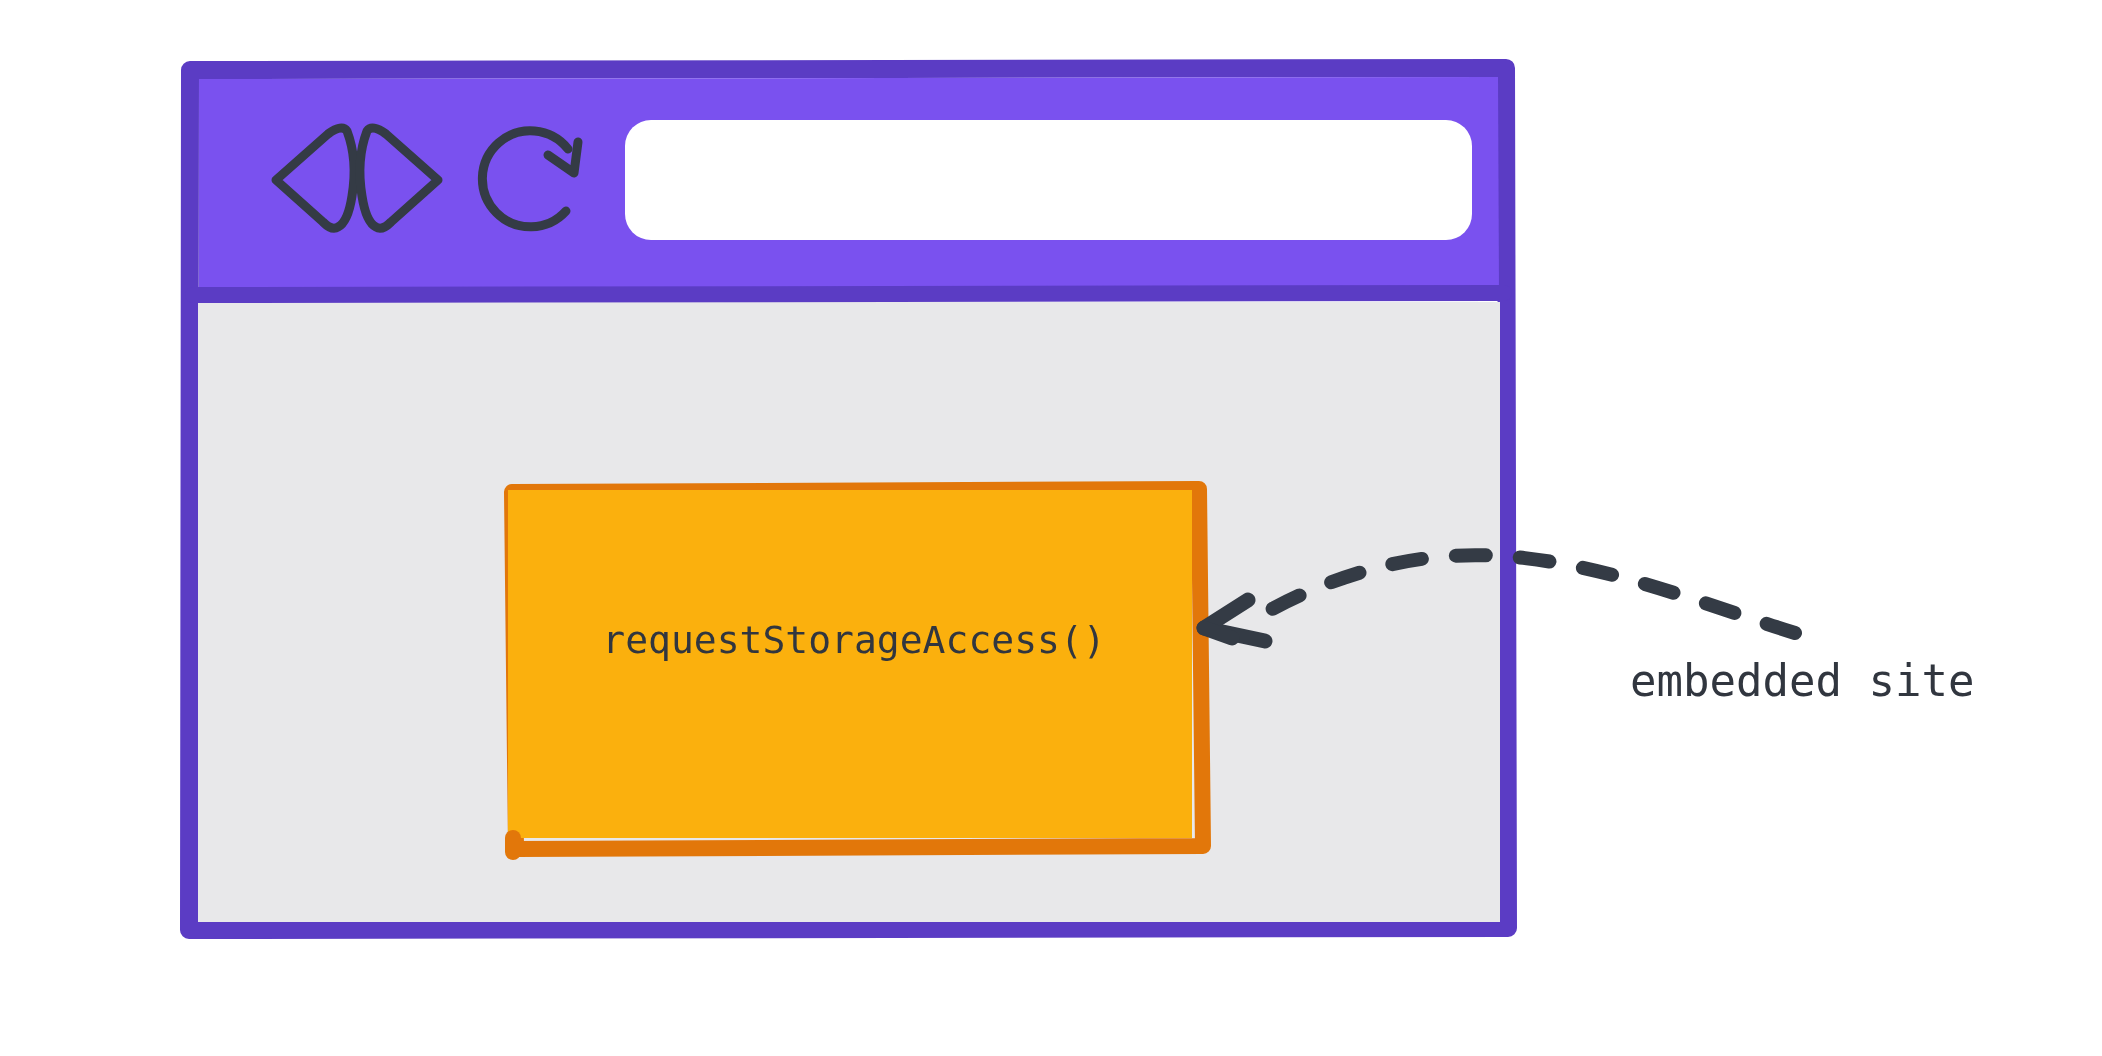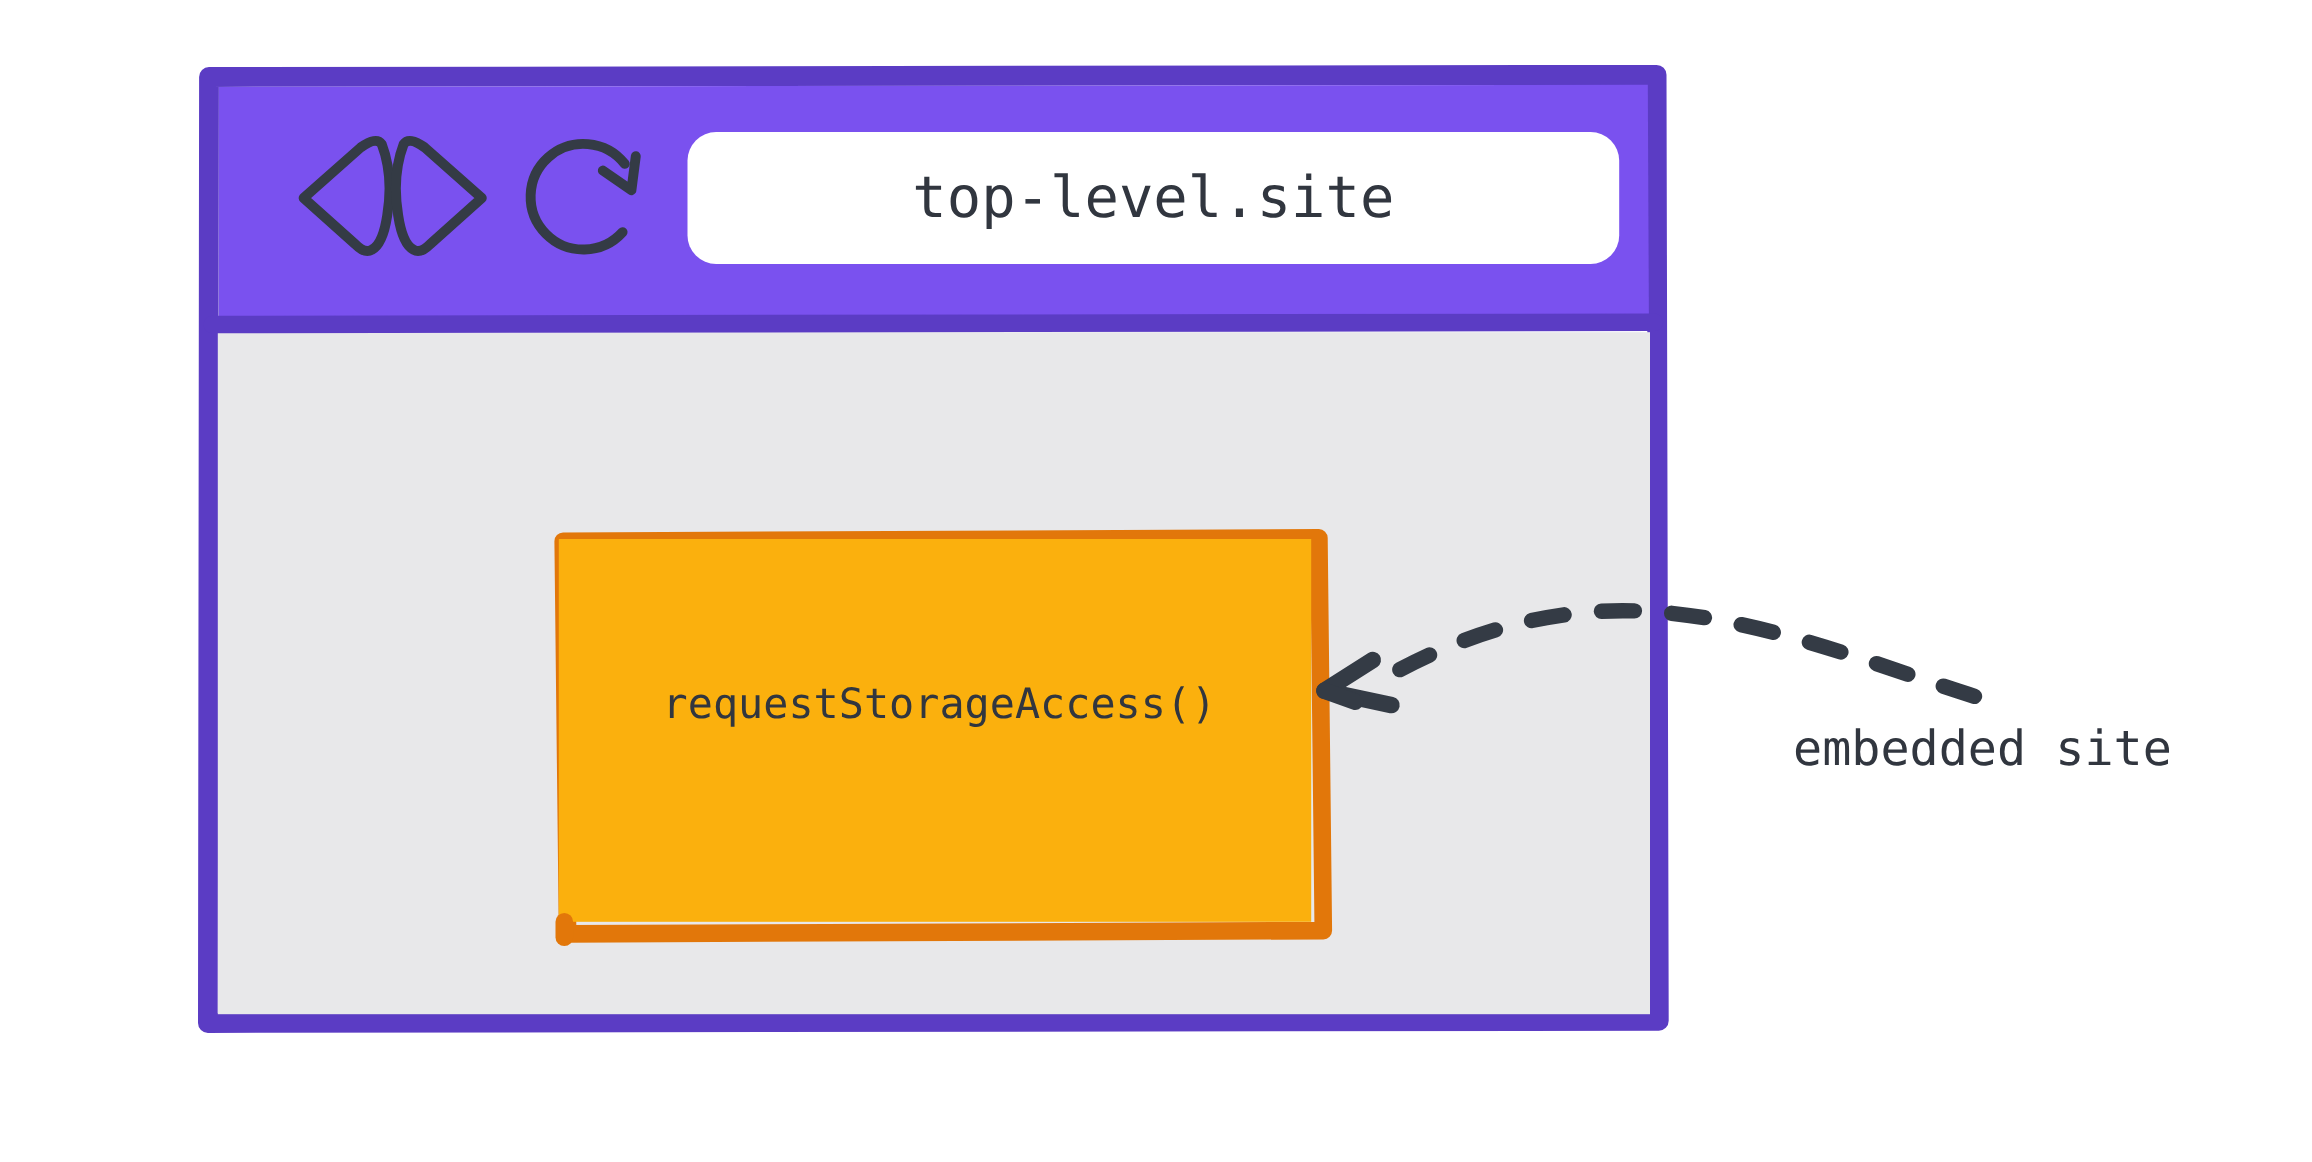--- a/index.html
+++ b/index.html
@@ -112,19 +112,18 @@
       <path d="M 1795 633
                C 1690 600 1570 548 1450 556
                C 1360 562 1290 598 1245 624" fill="none" stroke="#343b45" stroke-width="14" stroke-linecap="round" stroke-dasharray="30 34"></path>
 
       <path d="M 1248 600 L 1204 628 L 1265 641" fill="none" stroke="#343b45" stroke-width="15" stroke-linejoin="round" stroke-linecap="round"></path>
       <path d="M 1204 628 L 1232 638" fill="none" stroke="#343b45" stroke-width="15" stroke-linejoin="round" stroke-linecap="round"></path>
     </g>
 
   </svg>
 
-  <div class="txt" id="url-text">top-level.site</div>
 
   <div class="txt" id="iframe-text">requestStorageAccess()</div>
 
   <div class="txt" id="annotation-text">embedded site</div>
 
 </div>
 
 </body></html>

